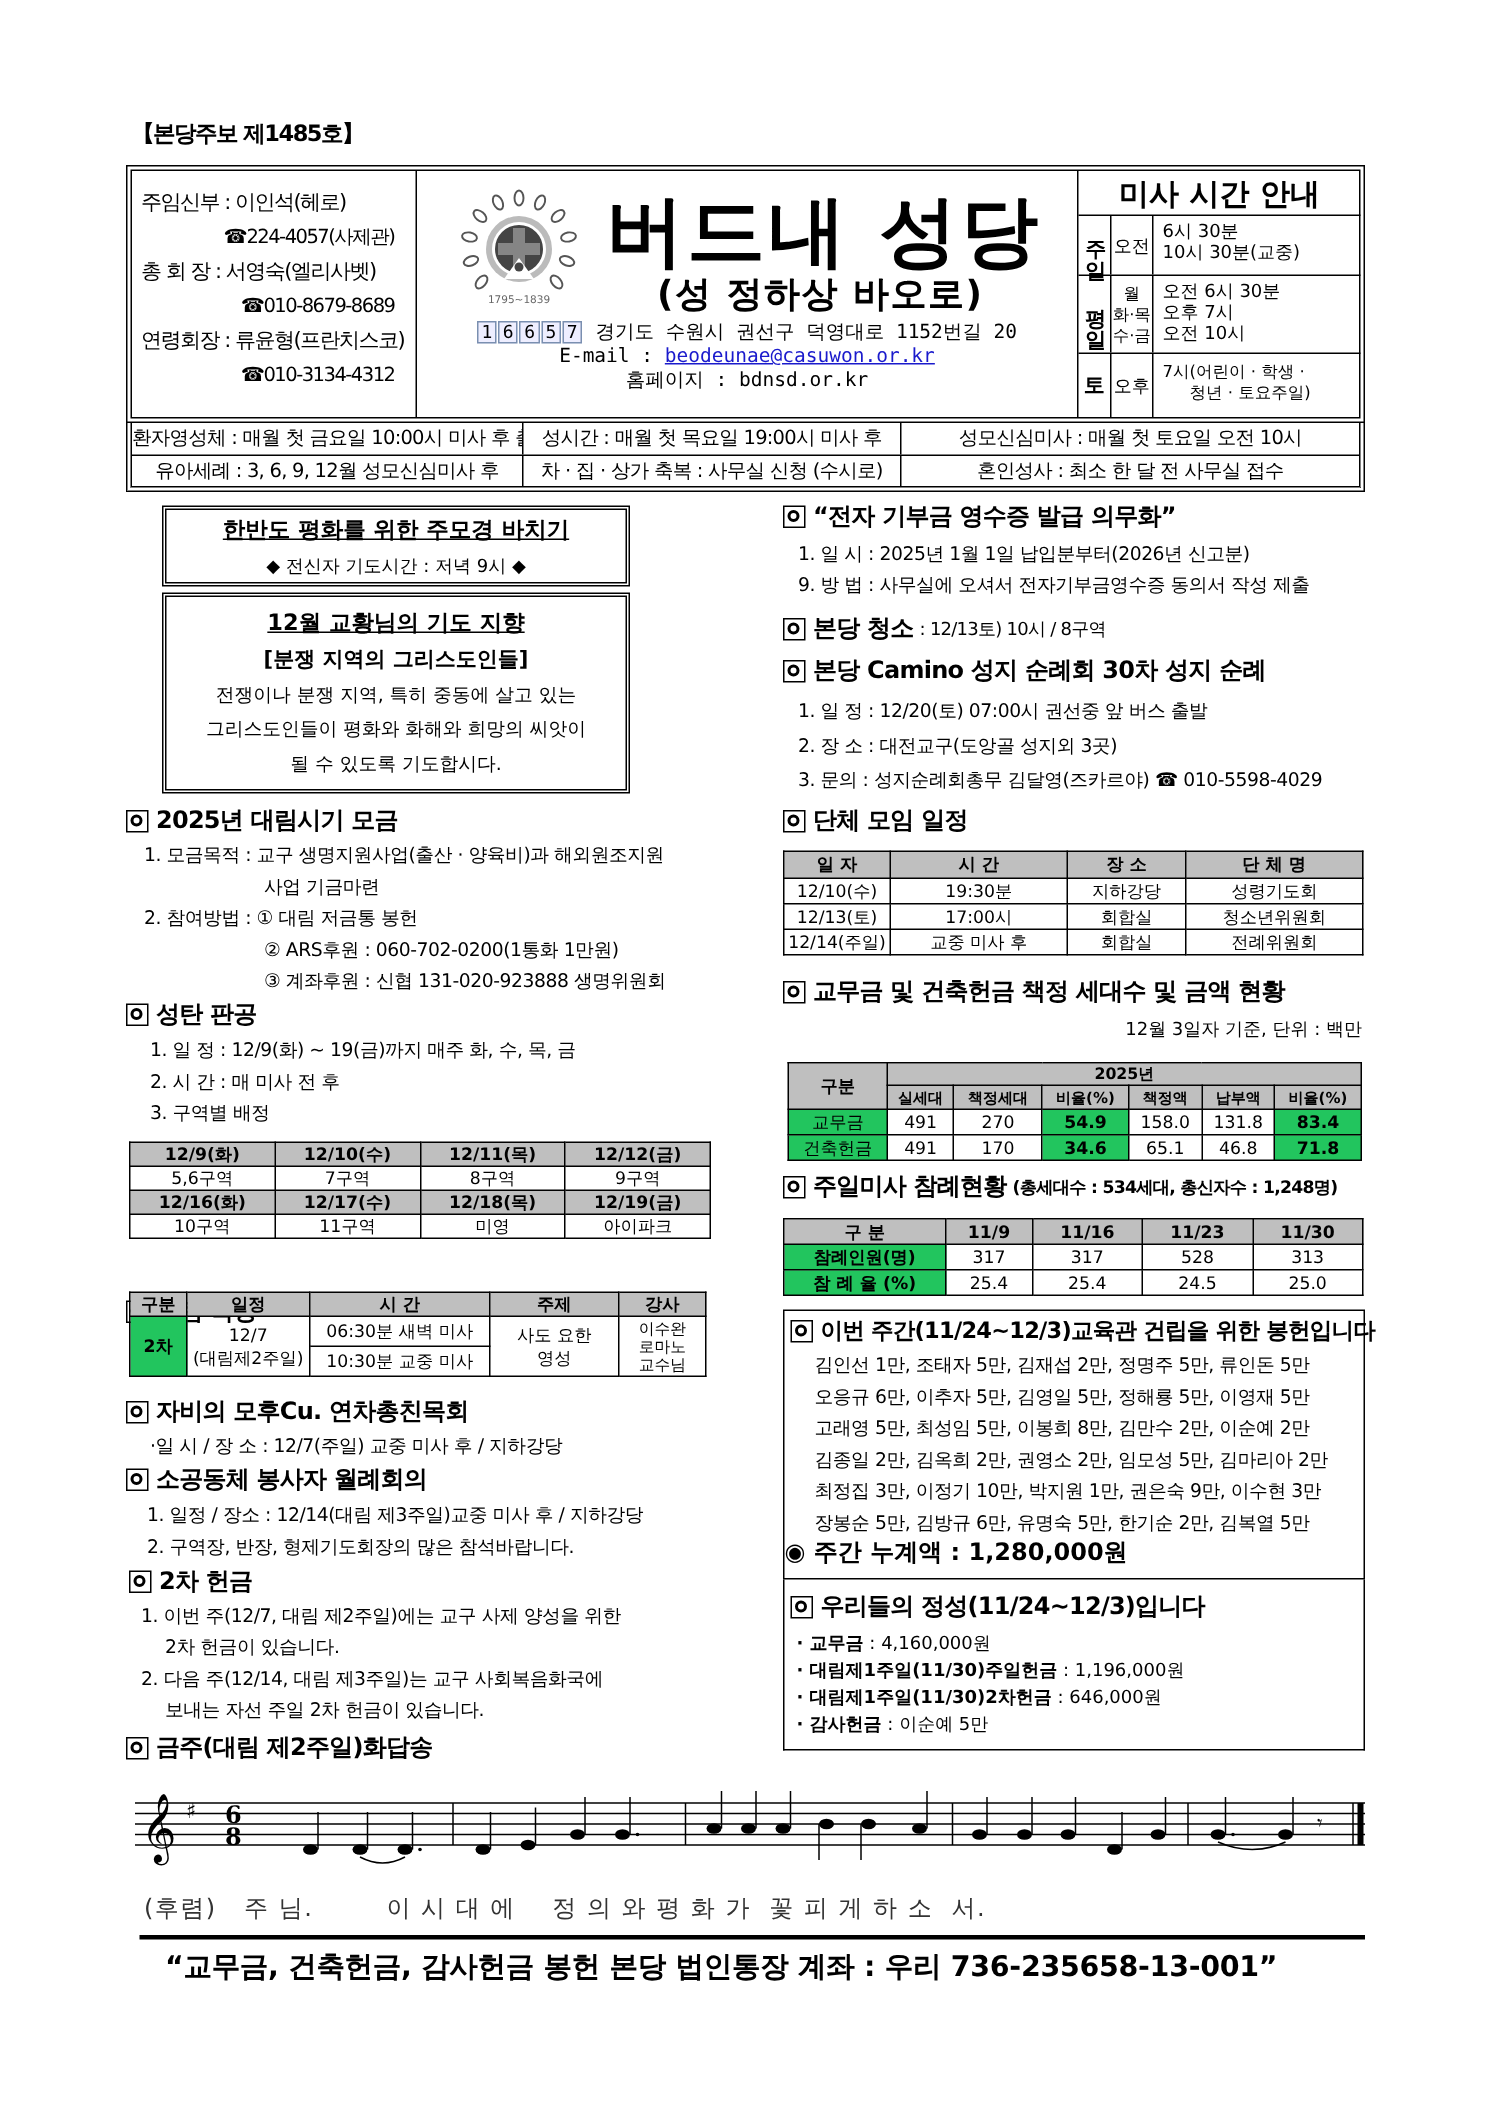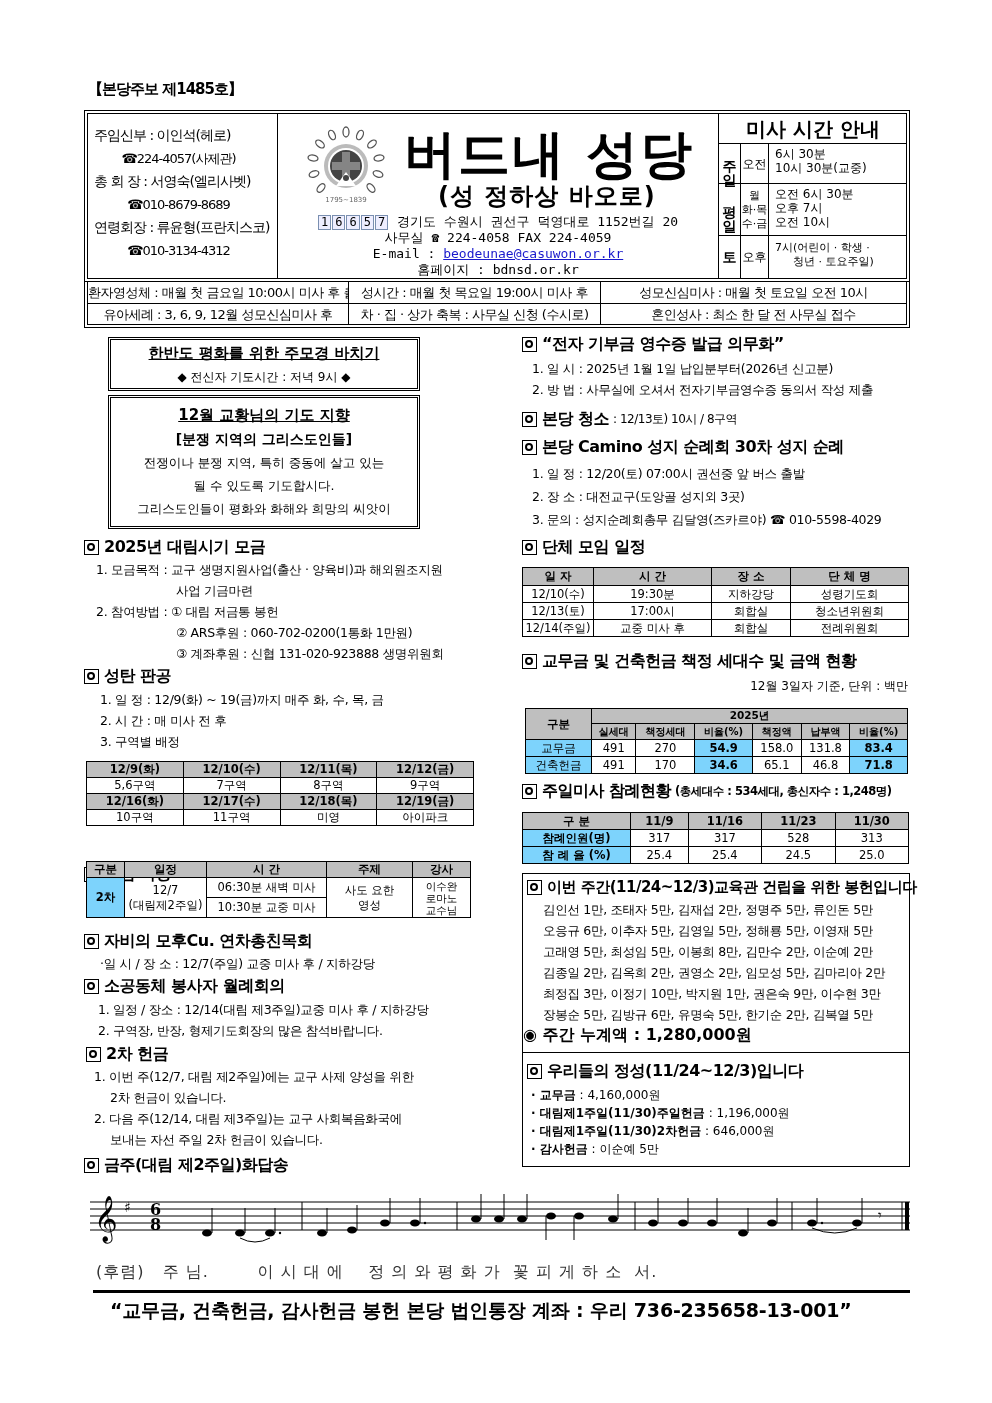--- a/index.html
+++ b/index.html
@@ -2,21 +2,21 @@
 <html><head>
 <meta charset="utf-8">
 <style>
   * { box-sizing: border-box; margin: 0; padding: 0; }
   body { width: 992px; height: 1403px; background: #fff; font-family: "DejaVu Sans", sans-serif; color: #000; position: relative; overflow: hidden; }
   .abs { position: absolute; }
   .issue { left: 88px; top: 80px; font-size: 15px; font-weight: bold; letter-spacing: -1px; }
   .masthead { left: 84px; top: 110px; width: 826px; height: 172px; border: 3px double #000; border-width: 4px; border-style: double; }
   .mh-left { position: absolute; left: 0; top: 0; width: 190px; height: 100%; border-right: 1px solid #000; padding: 10px 6px; font-size: 14px; letter-spacing: -1px; }
   .mh-left .row { height: 23px; line-height: 23px; white-space: nowrap; }
-  .mh-left .ph { text-align: center; padding-right: 8px; font-size: 13px; }
+  .mh-left .ph { text-align: right; padding-right: 8px; font-size: 13px; }
   .mh-center { position: absolute; left: 190px; top: 0; width: 440px; height: 100%; }
   .logo { position: absolute; left: 18px; top: 10px; width: 100px; height: 90px; }
   .church-name { position: absolute; left: 126px; top: 6px; font-size: 52px; font-weight: bold; letter-spacing: 2px; }
   .church-sub { position: absolute; left: 160px; top: 66px; font-size: 24px; font-weight: bold; letter-spacing: 1px; }
   .addr { position: absolute; left: 0; top: 100px; width: 100%; text-align: center; font-family: "DejaVu Sans Mono", monospace; font-size: 13px; line-height: 16px; }
   .zip span { display: inline-block; border: 1px solid #7a8fb0; padding: 0 2px; margin-right: 1px; background: #eef; font-size: 12px; line-height: 13px; }
   .email-link { color: #1a1acc; text-decoration: underline; }
   .mh-right { position: absolute; left: 630px; top: 0; width: 189px; height: 100%; border-left: 1px solid #000; }
   .mass-title { height: 30px; line-height: 30px; text-align: center; font-size: 20px; font-weight: bold; border-bottom: 1px solid #000; }
   .mass-row { display: flex; border-bottom: 1px solid #000; font-size: 12px; }
@@ -38,21 +38,21 @@
   .pope-sub { font-size: 14px; font-weight: bold; margin-top: 6px; }
   .pope-body { font-size: 12.5px; line-height: 23px; margin-top: 2px; }
   .sec-title { font-size: 16px; font-weight: bold; white-space: nowrap; display: flex; align-items: center; letter-spacing: -0.5px; }
   .sec-title .bullet { display: inline-block; width: 15px; height: 15px; border: 1.5px solid #000; margin-right: 5px; position: relative; background: #fff; flex-shrink: 0; }
   .sec-title .bullet::after { content: ""; position: absolute; left: 2px; top: 2px; width: 8px; height: 8px; border-radius: 50%; border: 2px solid #000; box-sizing: border-box; }
   .sec-title .small { font-size: 12px; font-weight: normal; margin-left: 4px; }
   .txt { font-size: 12.5px; line-height: 21px; white-space: nowrap; letter-spacing: -0.3px; }
   table { border-collapse: collapse; }
   td, th { border: 1px solid #000; text-align: center; font-size: 11.5px; font-weight: normal; padding: 0; }
   th { background: #bfbfbf; font-weight: bold; }
-  .gray { background: #7dd3fc; margin-left: 26px; }
+  .gray { background: #22c55e; margin-left: 26px; }
   .bold { font-weight: bold; }
   .donation-box { left: 522px; top: 873px; width: 388px; height: 180px; border: 1px solid #000; }
   .offer-box { left: 522px; top: 1053px; width: 388px; height: 114px; border: 1px solid #000; border-top: none; }
   .staff { left: 90px; top: 1188px; width: 820px; height: 60px; }
   .lyrics { left: 96px; top: 1262px; width: 800px; font-size: 16px; letter-spacing: 1px; color: #333; white-space: nowrap; }
   .footer-line { left: 93px; top: 1290px; width: 817px; height: 3px; background: #000; }
   .footer { left: 110px; top: 1298px; font-size: 19px; font-weight: bold; white-space: nowrap; letter-spacing: -0.2px; }
 </style>
 </head>
 <body>
@@ -95,21 +95,20 @@
     </div>
     <div class="church-name">버드내 성당</div>
     <div class="church-sub">(성 정하상 바오로)</div>
     <div class="addr">
       <div>
         <span class="zip">
           <span>1</span><span>6</span><span>6</span><span>5</span><span>7</span>
         </span>
         <span>경기도 수원시 권선구 덕영대로 1152번길 20</span>
       </div>
-      <div>사무실 ☎ 224-4058  FAX 224-4059</div>
       <div><span>E-mail : </span><span class="email-link">beodeunae@casuwon.or.kr</span></div>
       <div>홈페이지 : bdnsd.or.kr</div>
     </div>
   </div>
   <div class="mh-right">
     <div class="mass-title">미사 시간 안내</div>
     <div class="mass-row" style="height:40px">
       <div class="mass-day" style="writing-mode: vertical-rl;">주일</div>
       <div class="mass-ampm">오전</div>
       <div class="mass-times">
@@ -155,22 +154,22 @@
 <div class="abs box peace-box">
   <div class="peace-title">한반도 평화를 위한 주모경 바치기</div>
   <div class="peace-sub">◆ 전신자 기도시간 : 저녁 9시 ◆</div>
 </div>
 
 <div class="abs box pope-box">
   <div class="pope-title">12월 교황님의 기도 지향</div>
   <div class="pope-sub">[분쟁 지역의 그리스도인들]</div>
   <div class="pope-body">
     <div>전쟁이나 분쟁 지역, 특히 중동에 살고 있는</div>
+      <div>그리스도인들이 평화와 화해와 희망의 씨앗이</div>
       <div>될 수 있도록 기도합시다.</div>
-      <div>그리스도인들이 평화와 화해와 희망의 씨앗이</div>
   </div>
 </div>
 
 <div class="abs sec-title" style="left:84px; top:537px;">
   <span class="bullet"></span>
     <span>2025년 대림시기 모금</span>
 </div>
 <div class="abs txt" style="left:96px; top:559px;">
   <div>1. 모금목적 : 교구 생명지원사업(출산 · 양육비)과 해외원조지원</div>
   <div style="padding-left:80px">사업 기금마련</div>
@@ -283,21 +282,21 @@
   <span class="bullet"></span>
     <span>금주(대림 제2주일)화답송</span>
 </div>
 
 <div class="abs sec-title" style="left:522px; top:334px;">
   <span class="bullet"></span>
     <span>“전자 기부금 영수증 발급 의무화”</span>
 </div>
 <div class="abs txt" style="left:532px; top:358px;">
   <div>1. 일 시 : 2025년 1월 1일 납입분부터(2026년 신고분)</div>
-  <div>2. 방 법 : 사무실에 오셔서 전자기부금영수증 동의서 작성 제출</div>
+  <div>9. 방 법 : 사무실에 오셔서 전자기부금영수증 동의서 작성 제출</div>
 </div>
 
 <div class="abs sec-title" style="left:522px; top:409px;">
   <span class="bullet"></span>
     <span>본당 청소</span>
     <span class="small">: 12/13토) 10시 / 8구역</span>
 </div>
 
 <div class="abs sec-title" style="left:522px; top:437px;">
   <span class="bullet"></span>

